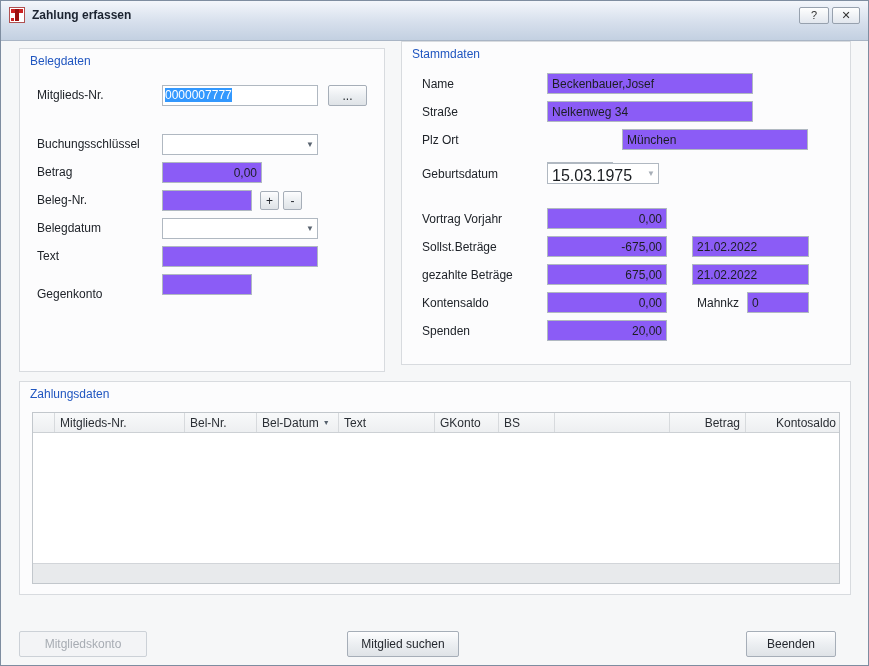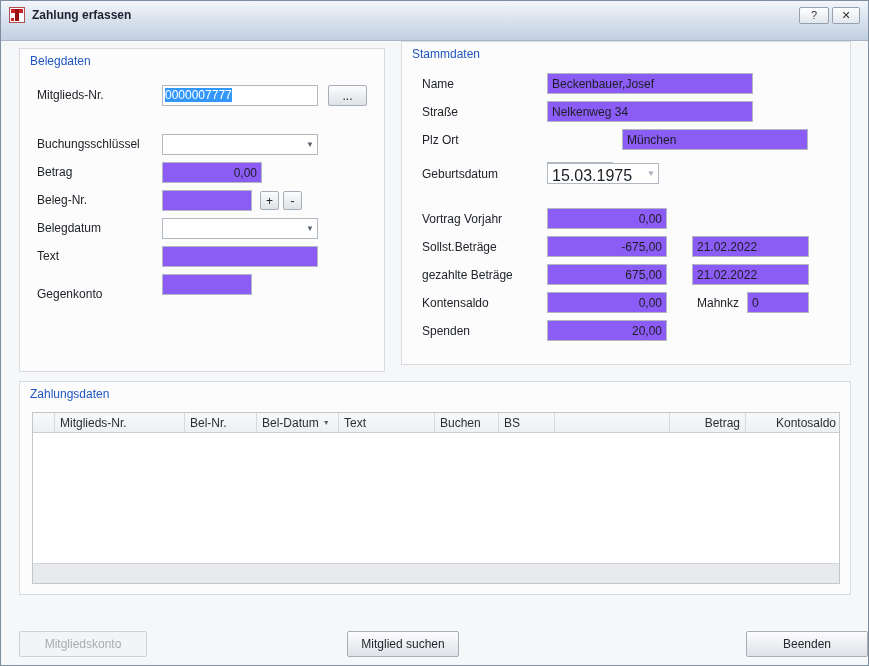--- a/index.html
+++ b/index.html
@@ -164,21 +164,21 @@
             <span>Bel-Nr.</span>
           </div>
         <div class="hcell" style="width:82px">
           <span>Bel-Datum</span>
           <span class="sort-icon">▼</span>
         </div>
         <div class="hcell" style="width:96px">
             <span>Text</span>
           </div>
         <div class="hcell" style="width:64px">
-            <span>Buchen</span>
+            <span>GKonto</span>
           </div>
         <div class="hcell" style="width:56px">
             <span>BS</span>
           </div>
         <div class="hcell" style="width:115px">
             <span></span>
           </div>
         <div class="hcell right" style="width:76px">
             <span>Betrag</span>
           </div>
@@ -186,15 +186,15 @@
             <span>Kontosaldo</span>
           </div>
       </div>
       <div class="grid-body"></div>
       <div class="grid-footer"></div>
     </div>
   </div>
 
   <button class="btn" style="left:18px;top:630px;width:128px;height:26px" disabled="">Mitgliedskonto</button>
   <button class="btn" style="left:346px;top:630px;width:112px;height:26px">Mitglied suchen</button>
-  <button class="btn" style="left:745px;top:630px;width:122px;height:26px">Beenden</button>
+  <button class="btn" style="left:745px;top:630px;width:90px;height:26px">Beenden</button>
 
 </div>
 
 </body></html>

